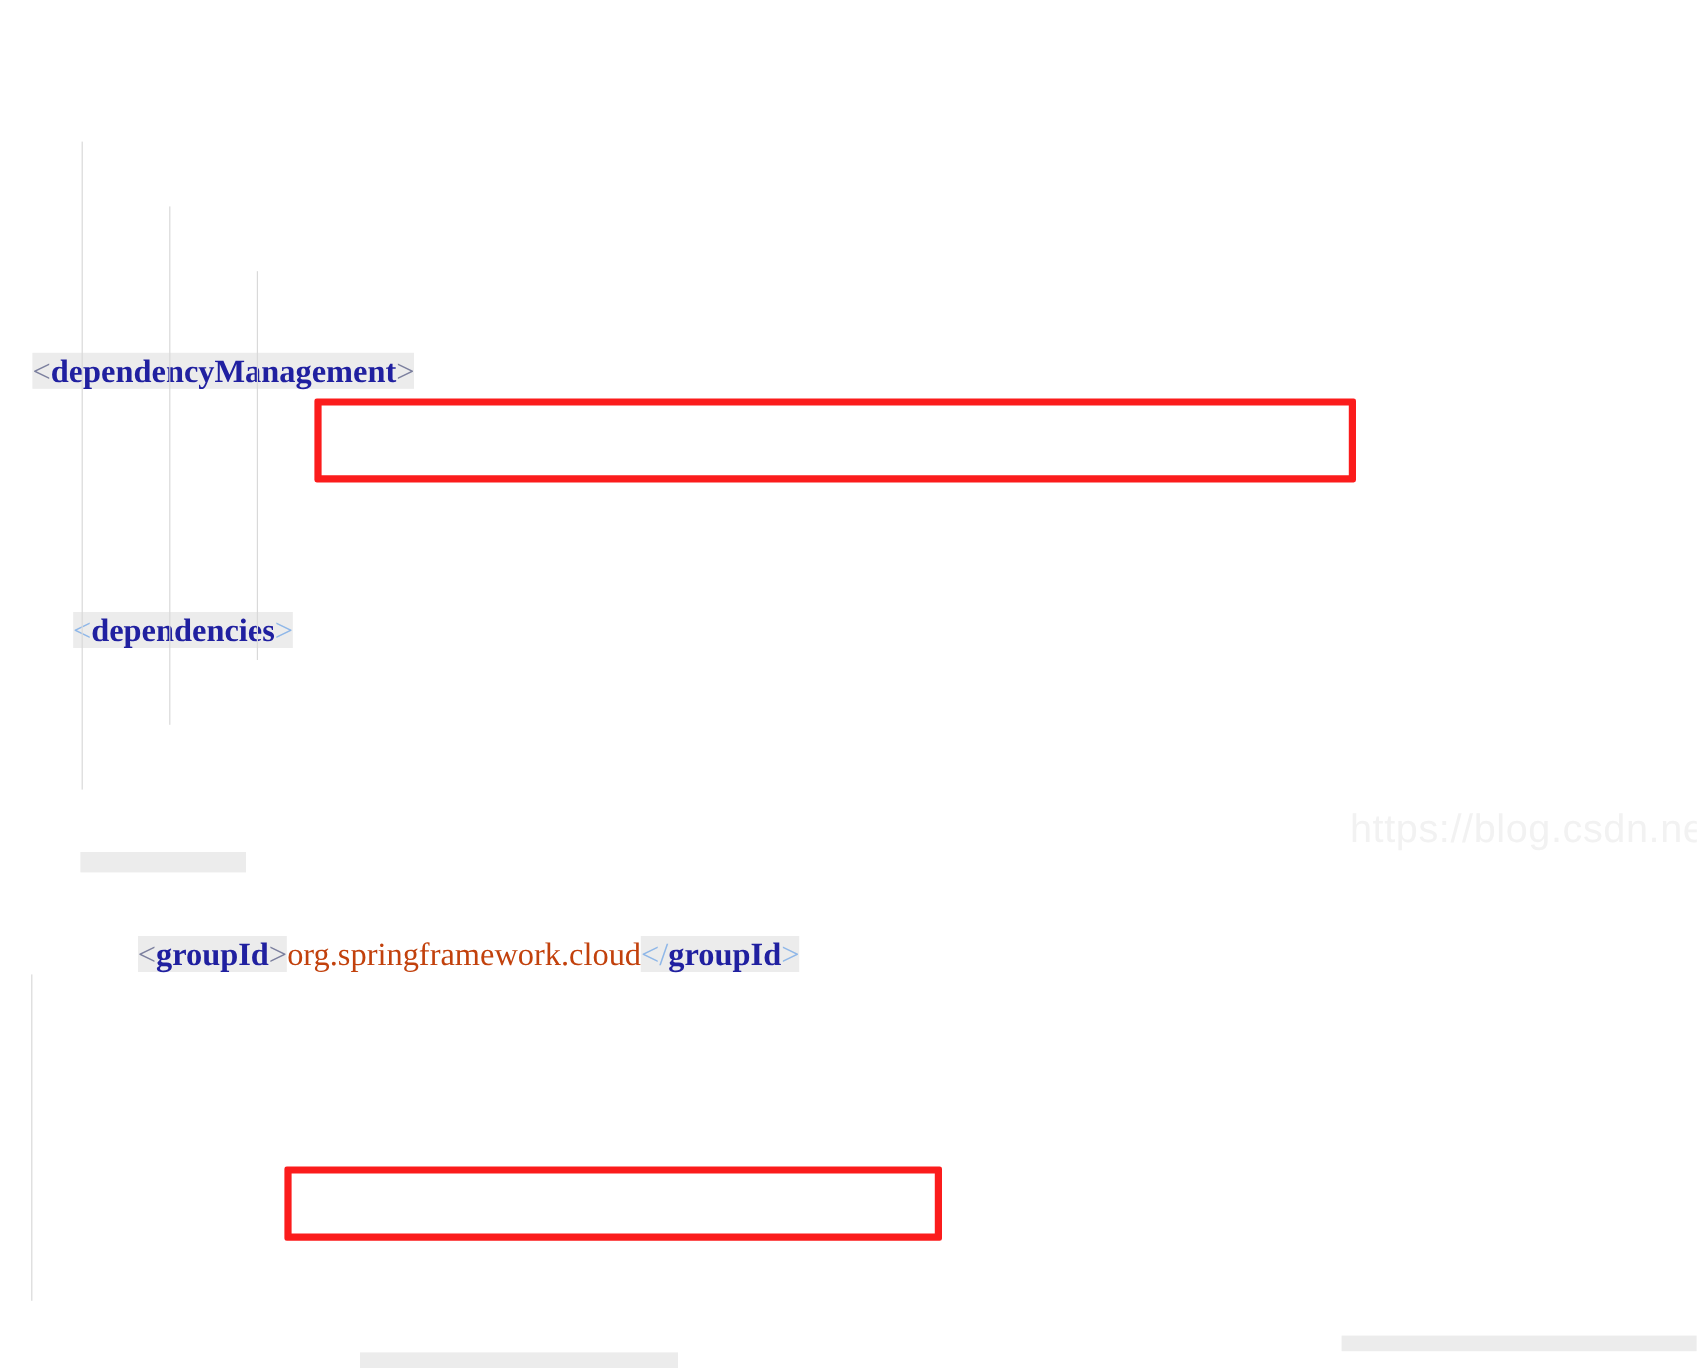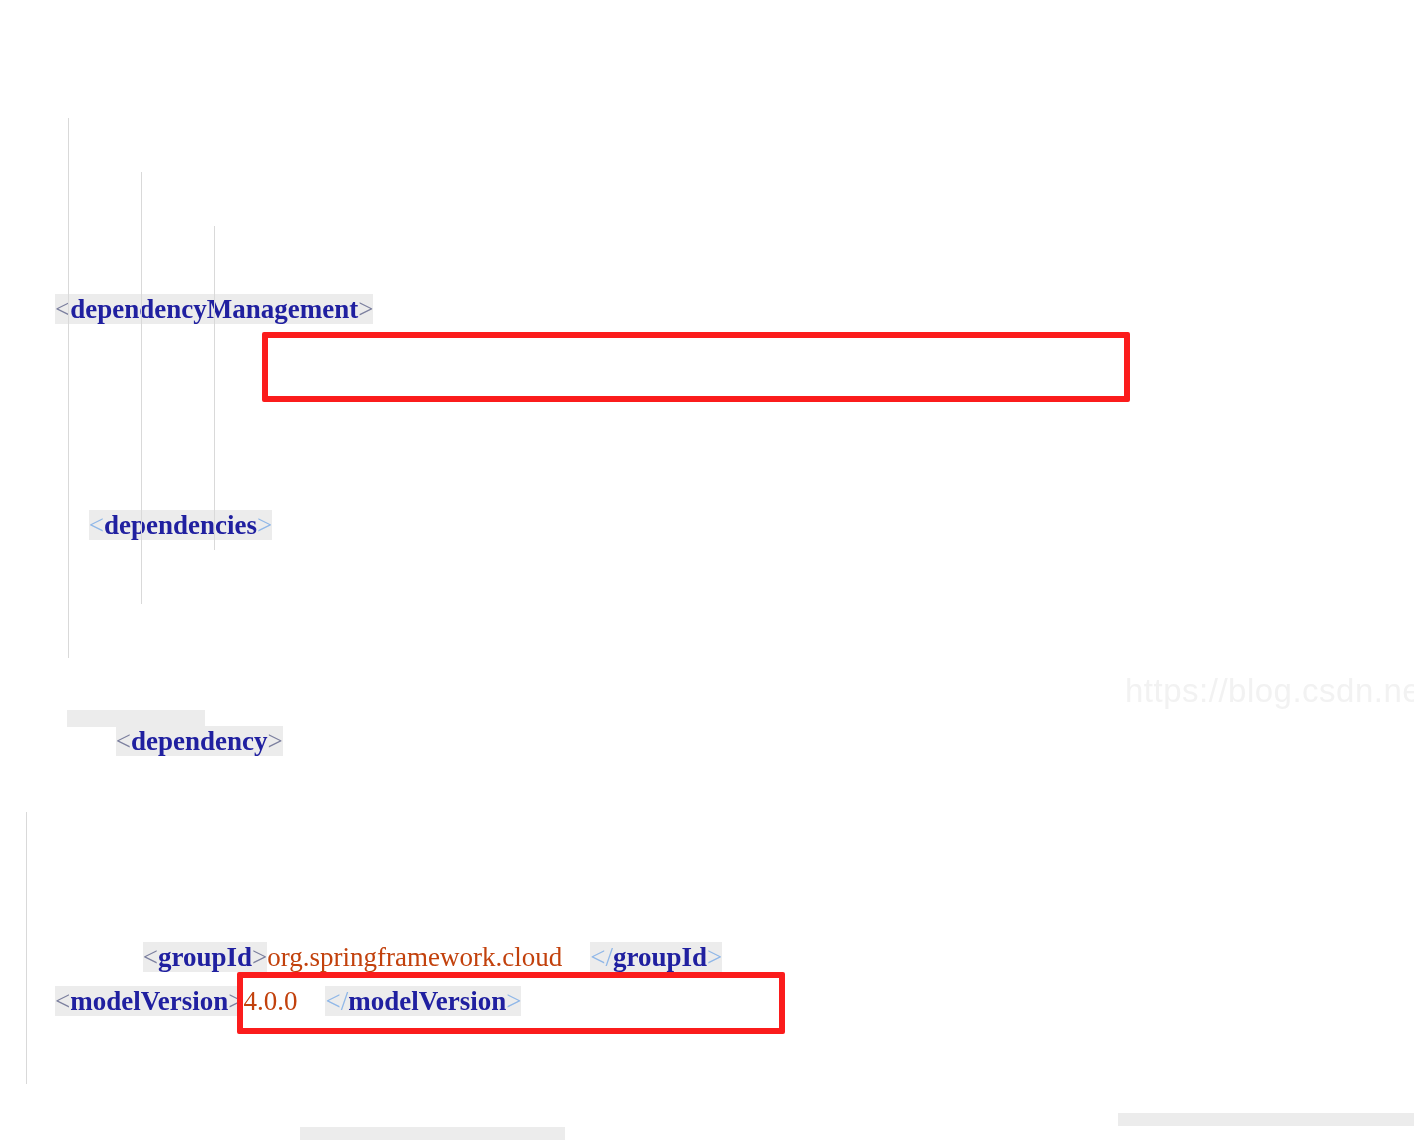--- a/index.html
+++ b/index.html
@@ -28,21 +28,20 @@
 
   .code-line {
     position: relative;
     height: 54px;
     white-space: pre;
   }
 
   
   .hl {
     background: #ececec;
-    margin-left: 28px;
   }
   .indent {
     background: #ffffff;
     display: inline-block;
   }
 
   
   .br   { color: #7b7f9e; }          
   .br-l { color: #8fb7e8; }          
   .tag  { color: #2020a0; font-weight: bold; }
@@ -86,23 +85,20 @@
 <div class="code-block" id="block-upper">
 
   <div class="code-line">
     <span class="hl"><span class="br">&lt;</span><span class="tag">dependencyManagement</span><span class="br">&gt;</span></span>
   </div>
 
   <div class="code-line">
     <span class="indent">&nbsp;&nbsp;&nbsp;&nbsp;&nbsp;</span><span class="hl"><span class="br-l">&lt;</span><span class="tag">dependencies</span><span class="br-l">&gt;</span></span>
   </div>
 
-  <div class="code-line">
-    <span class="indent">&nbsp;&nbsp;&nbsp;&nbsp;&nbsp;&nbsp;&nbsp;&nbsp;&nbsp;</span><span class="hl"><span class="br">&lt;</span><span class="tag">dependency</span><span class="br">&gt;</span></span>
-  </div>
 
   <div class="code-line">
     <span class="indent">&nbsp;&nbsp;&nbsp;&nbsp;&nbsp;&nbsp;&nbsp;&nbsp;&nbsp;&nbsp;&nbsp;&nbsp;&nbsp;</span><span class="hl"><span class="br">&lt;</span><span class="tag">groupId</span><span class="br">&gt;</span></span><span class="txt">org.springframework.cloud</span><span class="hl"><span class="br-l">&lt;/</span><span class="tag">groupId</span><span class="br-l">&gt;</span></span>
   </div>
 
   <div class="code-line">
     
   </div>
 
   
@@ -118,23 +114,20 @@
   
 
 </div>
 
 <div class="guide" style="left:68px;  top:118px; height:540px;"></div>
 <div class="guide" style="left:141px; top:172px; height:432px;"></div>
 <div class="guide" style="left:214px; top:226px; height:324px;"></div>
 
 <div class="code-block" id="block-lower">
 
-  <div class="code-line">
-    <span class="hl"><span class="br">&lt;</span><span class="tag">modelVersion</span><span class="br">&gt;</span></span><span class="txt">4.0.0</span><span class="hl"><span class="br-l">&lt;/</span><span class="tag">modelVersion</span><span class="br-l">&gt;</span></span>
-  </div>
 
   <div class="code-line">
     
   </div>
 
   
 
   
 
   

